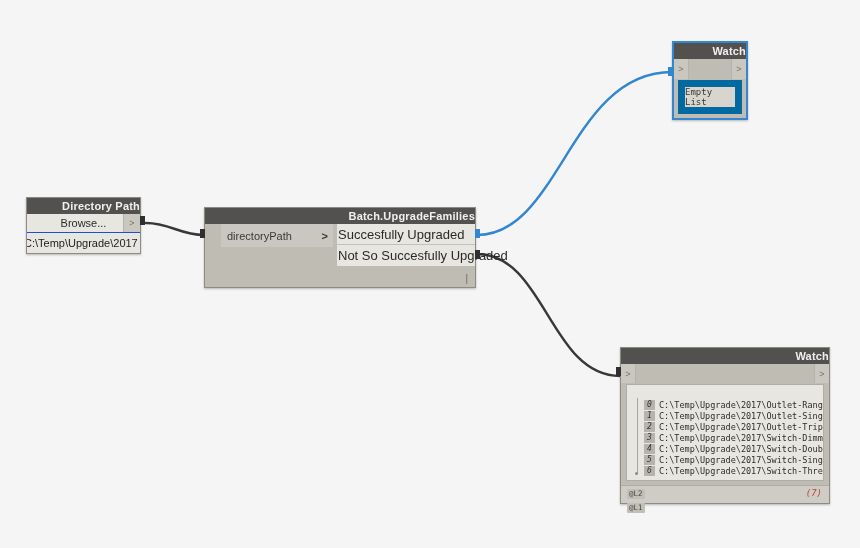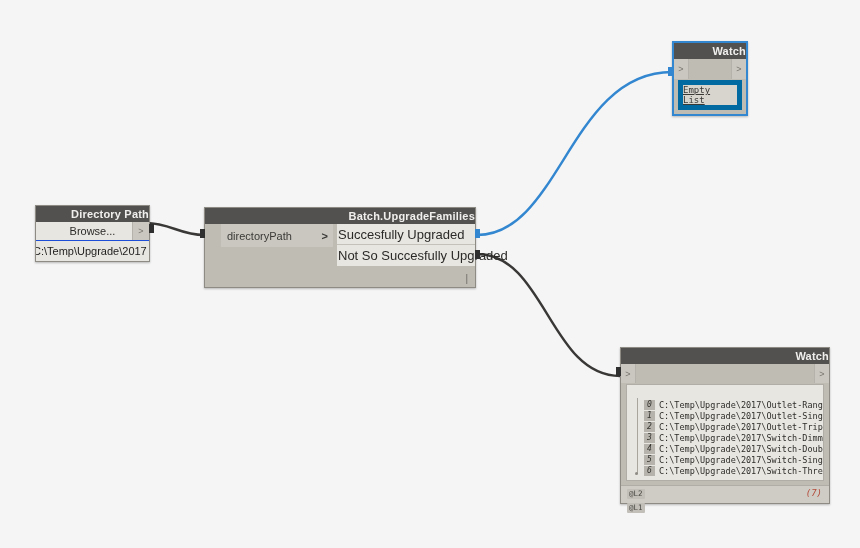--- a/index.html
+++ b/index.html
@@ -55,23 +55,22 @@
   .port-nub {
     position: absolute;
     width: 5px;
     height: 9px;
     background: #2f2f2f;
   }
   .port-nub.blue { background: #3287d0; }
 
   
   #node-dirpath {
-    left: 35px; top: 197px;
+    left: 26px; top: 197px;
     width: 115px;
-    margin-top: 8px;
   }
   #node-dirpath .browse-row {
     position: relative;
     height: 18px;
     background: #e8e6e1;
     border-bottom: 1px solid #1d4ed8;
     display: flex;
     align-items: center;
     justify-content: center;
   }
@@ -176,26 +175,25 @@
     width: 14px; height: 20px;
     background: #cac7c0;
     border-left: 1px solid #b5b2ab;
     display: flex; align-items: center; justify-content: center;
     font-size: 9px; color: #77746f;
   }
   #node-watch-top .empty-box {
     margin: 1px 4px 4px 4px;
     height: 20px;
     background: #d8d5cf;
-    border: 5px solid #0369a1;
+    border: 7px solid #0369a1;
     display: flex; align-items: center; justify-content: center;
     font-family: "DejaVu Sans Mono", monospace;
     font-size: 9px;
     color: #3a3936;
-    text-decoration: underline;
   }
 
   
   #node-watch-bottom {
     left: 620px; top: 347px;
     width: 210px;
   }
   #node-watch-bottom .ports-row {
     position: relative;
     height: 19px;

